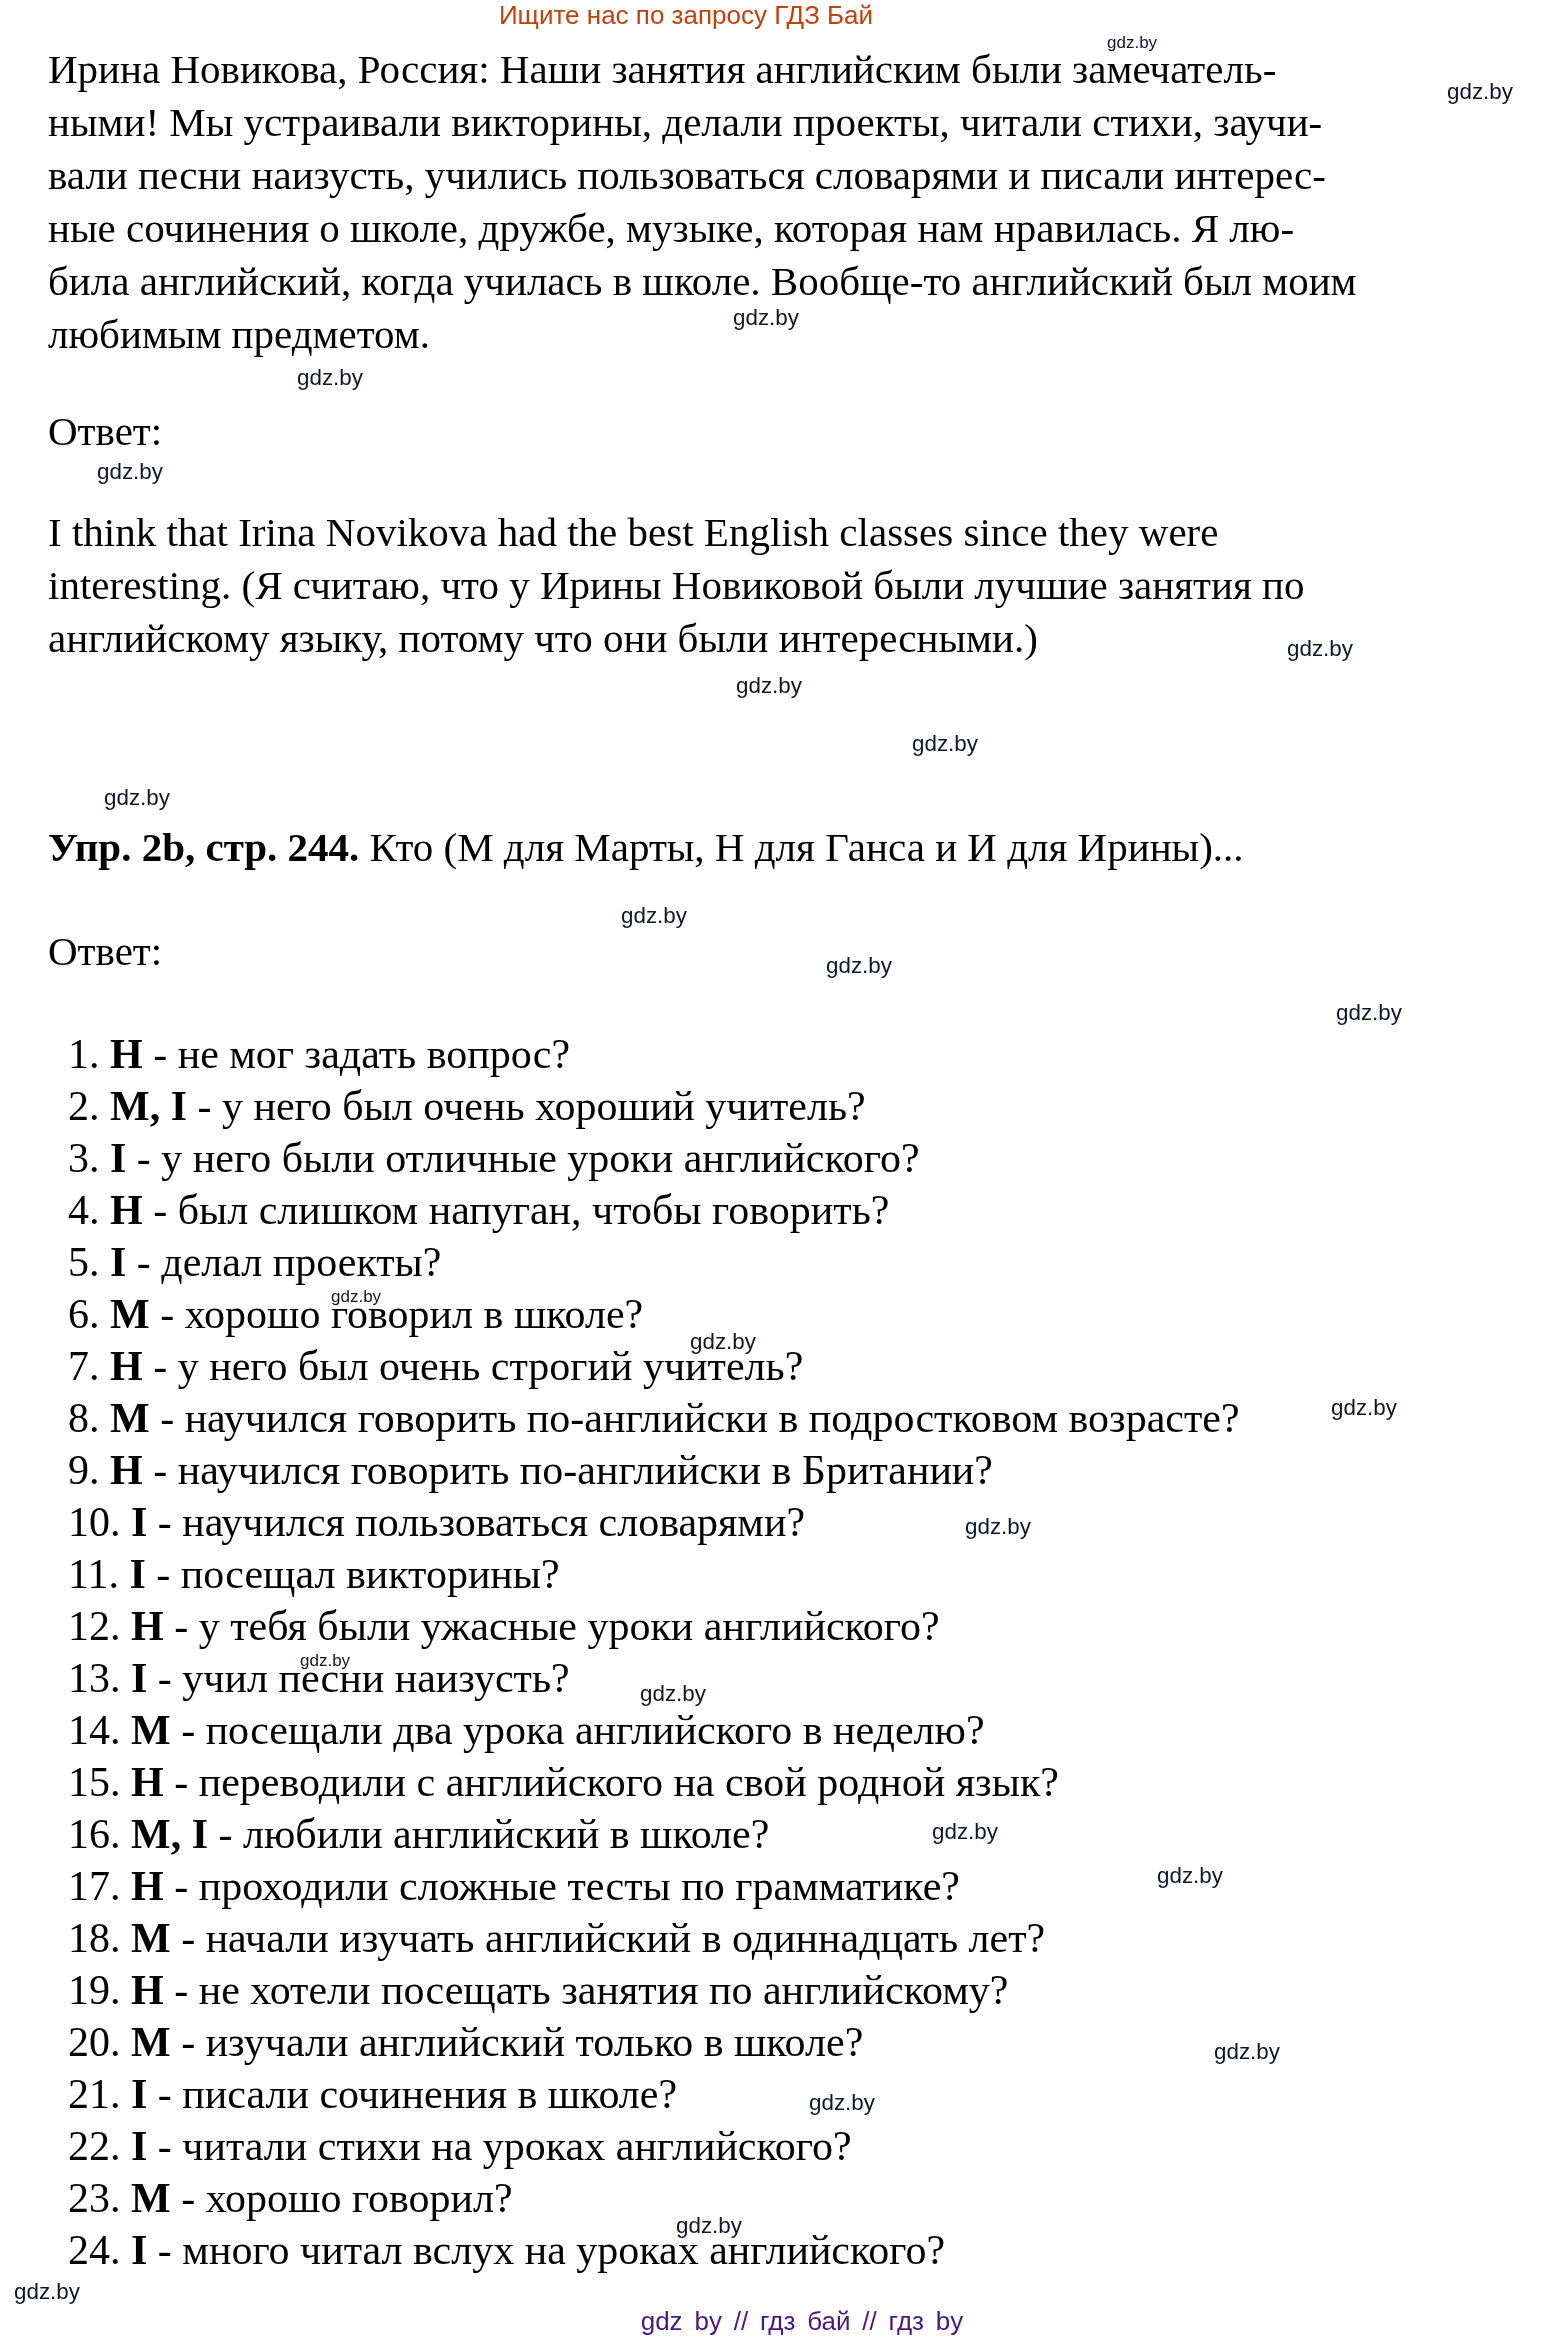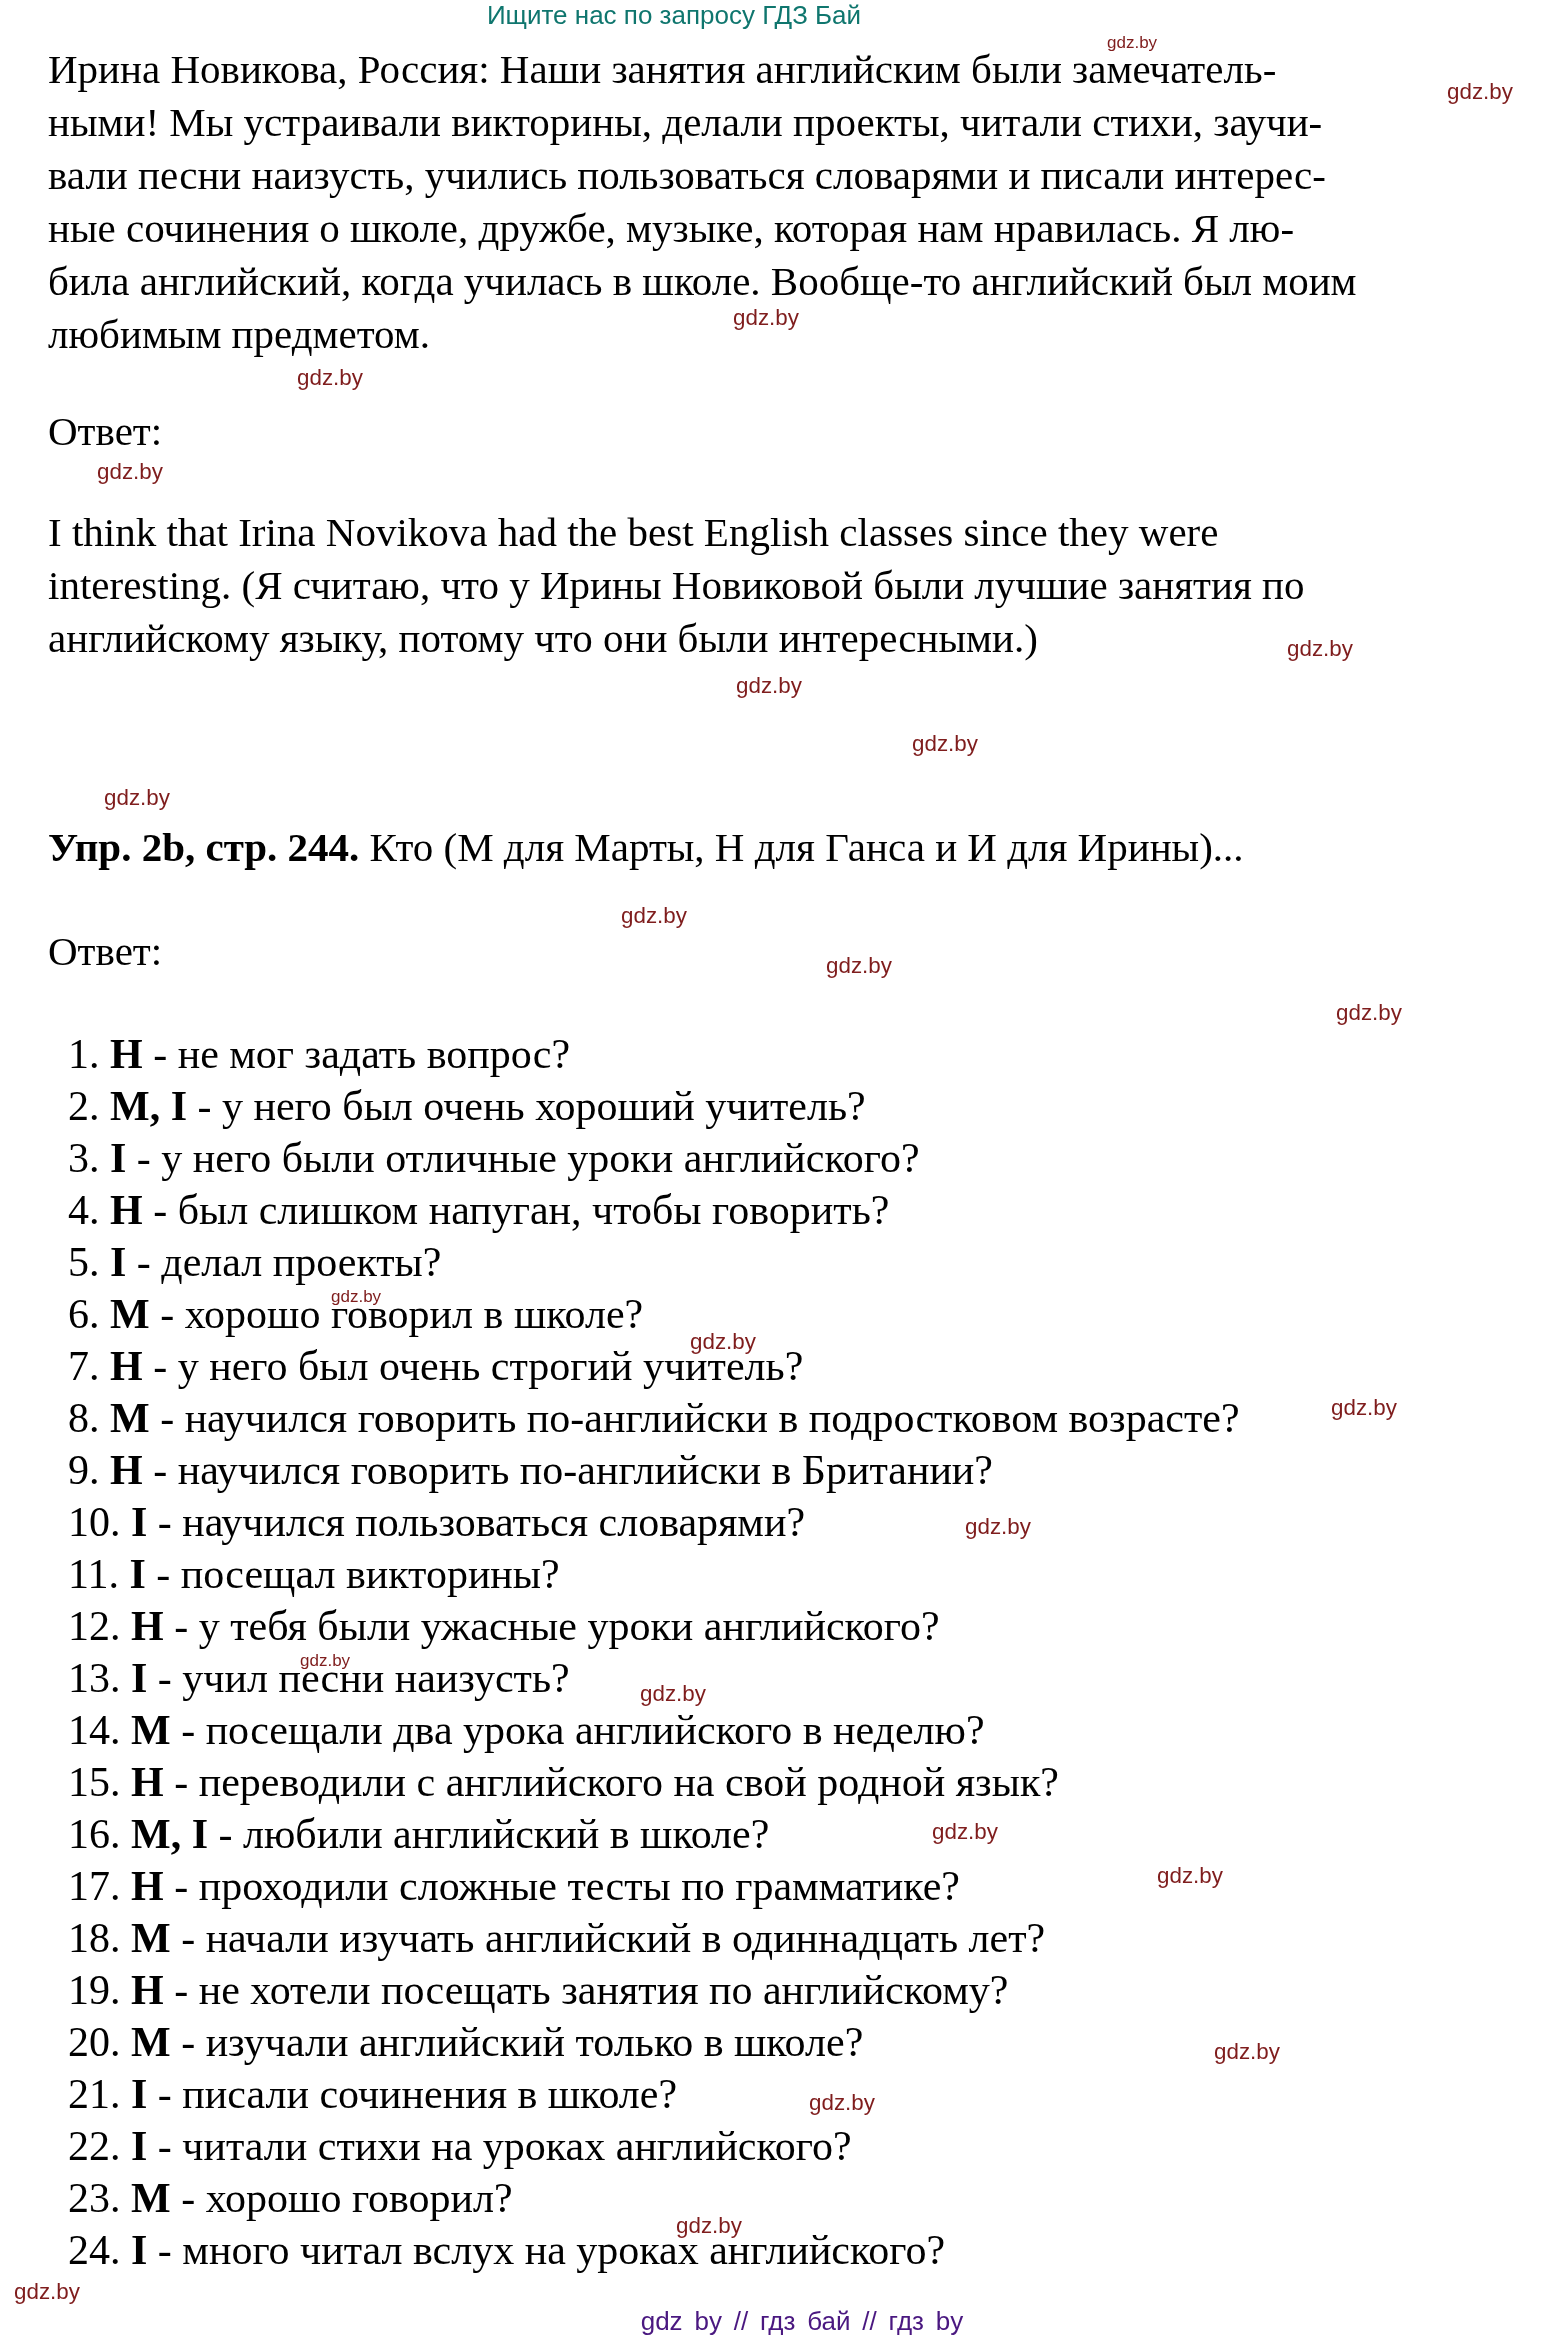--- a/index.html
+++ b/index.html
@@ -1,23 +1,23 @@
 <!DOCTYPE html>
 <html style="font-size:12.4px"><head>
 <meta charset="utf-8">
 <style>
   html, body { margin: 0; padding: 0; background: #ffffff; }
   body {
     width: 1564px; height: 2342px; position: relative; overflow: hidden;
     font-family: "Liberation Serif", "DejaVu Serif", serif; color: #000;
   }
   .header {
-    position: absolute; top: 0; left: 0; width: 1348px; text-align: center;
+    position: absolute; top: 0; left: 12px; width: 1348px; text-align: center;
     font-family: "Liberation Sans", "DejaVu Sans", sans-serif;
-    font-size: 26px; line-height: 31px; color: #0f766e;
+    font-size: 26px; line-height: 31px; color: #c2410c;
   }
   .footer {
     position: absolute; top: 2304px; left: 0; width: 1564px; text-align: center;
     font-family: "Liberation Sans", "DejaVu Sans", sans-serif;
     font-size: 26px; line-height: 34px; color: #4a1880;
     word-spacing: 4.6px;
     padding-left: 20px;
   }
   .block { position: absolute; left: 48px; width: 1469px; }
   .para { font-size: 41px; line-height: 53px; margin: 0; }
@@ -27,21 +27,21 @@
   .task { top: 821px; }
   .answer-2 { top: 925px; }
   .list { top: 1028px; }
   .bold { font-weight: bold; }
   .answer-label { font-size: 41px; line-height: 53px; font-weight: normal; margin: 0; }
   .task-line { font-size: 41px; line-height: 53px; margin: 0; }
   ol.answers { list-style: none; margin: 0; padding: 0; }
   ol.answers li { font-size: 42px; line-height: 52px; white-space: nowrap; margin-left: 20px; }
   .wm {
     position: absolute; font-family: "Liberation Sans", "DejaVu Sans", sans-serif;
-    font-size: 22.4px; line-height: 25px; color: #7f1d1d; white-space: nowrap;
+    font-size: 22.4px; line-height: 25px; color: #0f172a; white-space: nowrap;
   }
   .wm.small { font-size: 17px; line-height: 18.6px; }
 </style>
 </head>
 <body>
 
 <div class="header">Ищите нас по запросу ГДЗ Бай</div>
 
 <div class="block para para-1">
   <div>Ирина Новикова, Россия: Наши занятия английским были замечатель-</div>

